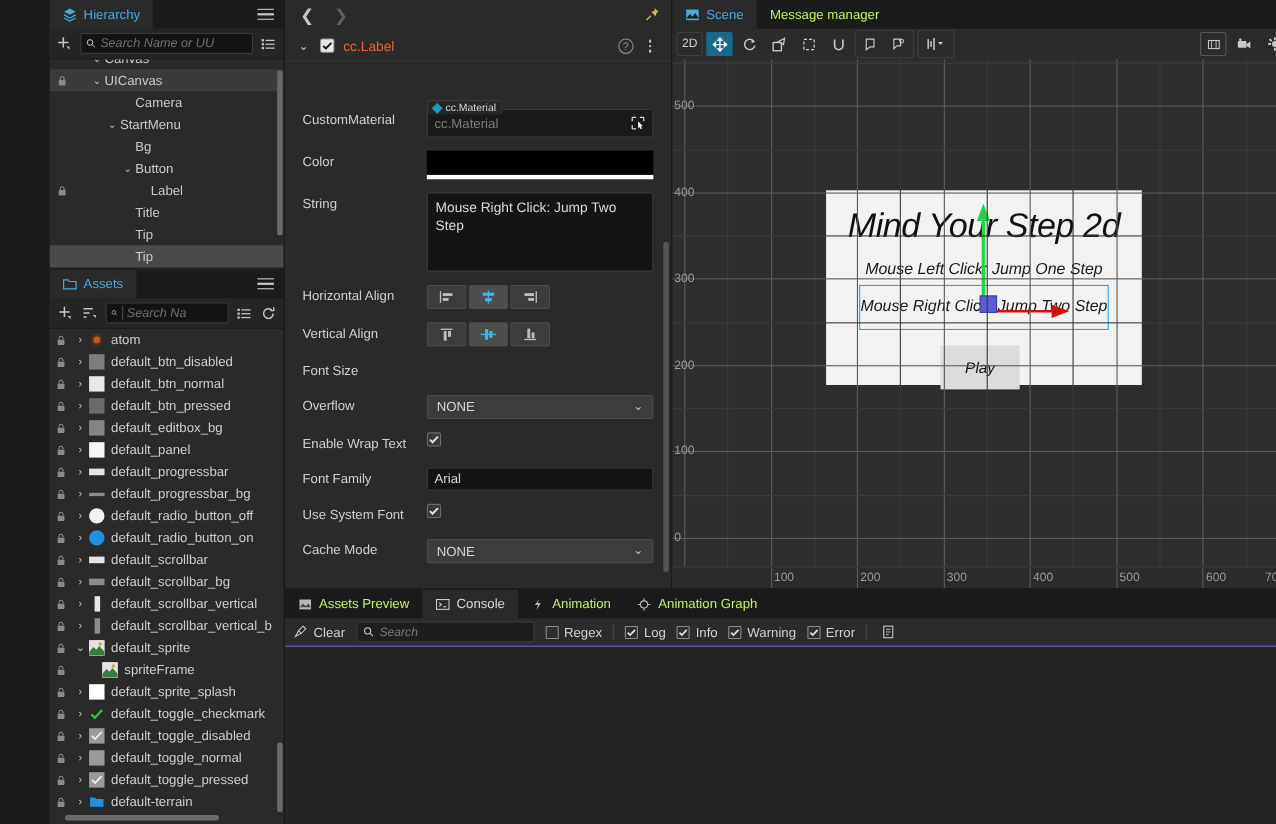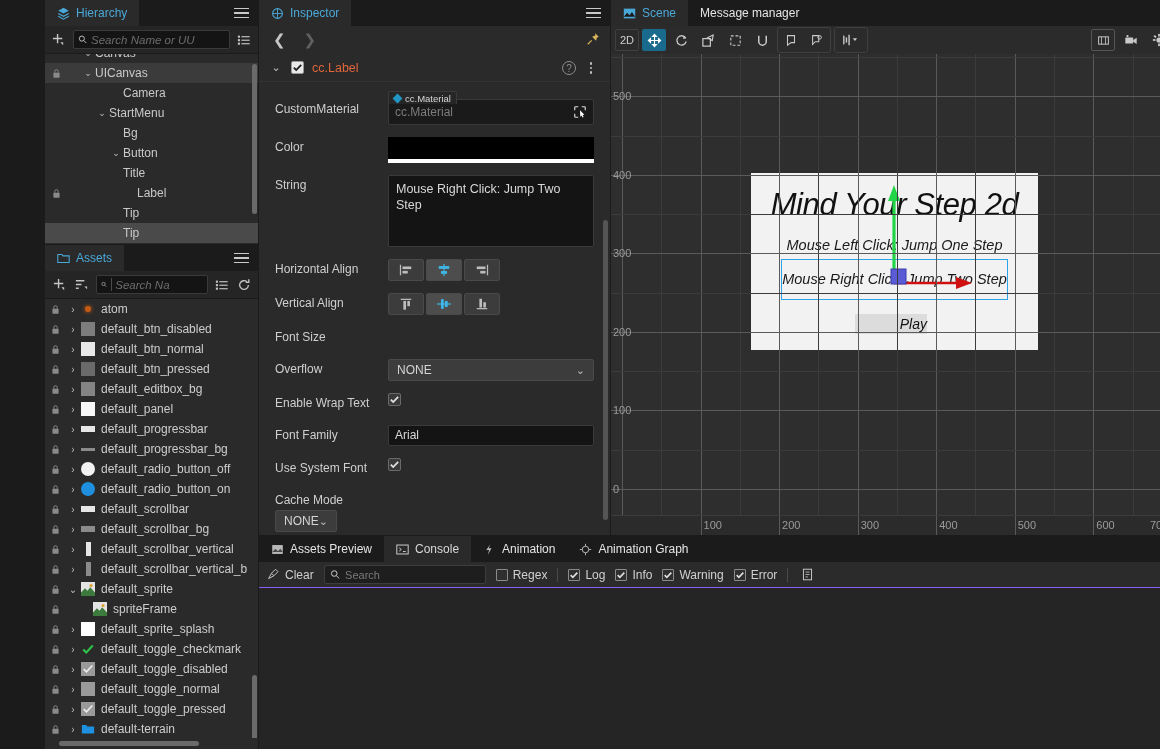--- a/index.html
+++ b/index.html
@@ -14,21 +14,21 @@
   .app{ position:relative; width:1160px; height:749px; background:#1b1b1b;margin-left:45px; }
 
   
   .panel{ position:absolute; background:#2a2a2a; overflow:hidden; }
   .tabbar{
     height:26px; background:#1b1b1b; display:flex; align-items:stretch;
     position:relative;
   }
   .tab{
     display:flex; align-items:center; gap:6px;
-    padding:0 12px; height:26px; font-size:12px; color:#e5e5e5;
+    padding:0 12px; height:26px; font-size:12px; color:#bef264;
     background:transparent; cursor:pointer; white-space:nowrap;
   }
   .tab.active{ background:#2a2a2a; color:#4aa8d8; }
   .tab.active.neutral{ color:#d8d8d8; }
   .tab .ticon{ width:13px; height:13px; display:inline-block; flex:0 0 auto; }
   .hamburger{
     position:absolute; right:6px; top:0; height:26px; width:22px;
     display:flex; flex-direction:column; justify-content:center; gap:3px;
     align-items:center; cursor:pointer;
   }
@@ -186,21 +186,21 @@
   .ctools{
     height:26px; background:#2b2b2b; display:flex; align-items:center; gap:10px;
     padding:0 8px; border-bottom:1px solid #8b5cf6;
   }
   .clear{ display:flex;align-items:center;gap:5px; color:#cfcfcf; font-size:12px; cursor:pointer;}
   .csearch{
     width:162px; height:19px; background:#1e1e1e; border:1px solid #3d3d3d;
     border-radius:2px; display:flex; align-items:center; gap:5px; padding:0 5px;
   }
   .csearch input{ flex:1 1 auto;min-width:0;background:transparent;border:0;outline:none;
-    color:#d0d0d0;font-size:11px;font-family:"Liberation Sans",sans-serif;}
+    color:#d0d0d0;font-size:11px;font-style:italic;font-family:"Liberation Sans",sans-serif;}
   .csearch input::placeholder{ color:#7a7a7a; }
   .cchk{ display:flex;align-items:center;gap:5px;font-size:12px;color:#d0d0d0;cursor:pointer;}
   .sbox{ width:12px;height:12px;background:#2f2f2f;border:1px solid #8b8b8b;border-radius:1px;
     display:inline-flex;align-items:center;justify-content:center;}
   .divider{ width:1px;height:14px;background:#4a4a4a; }
   .clog{ position:absolute; left:0; right:0; top:52px; bottom:0; background:#252525; }
 
   .splitv{ position:absolute; background:#1b1b1b; }
 </style>
 </head>
@@ -291,35 +291,35 @@
           <span class="arrow"></span>
           <span class="hname">Bg</span>
         </div>
         <div class="trow">
           <span class="lockcell"></span>
           <span style="width: 42px; flex: 0 0 auto;"></span>
           <span class="arrow">⌄</span>
           <span class="hname">Button</span>
         </div>
         <div class="trow">
+          <span class="lockcell">
+            <svg width="11" height="11" viewBox="0 0 16 16">
+              <rect x="3.5" y="7" width="9" height="7" rx="1" fill="#8a8a8a"></rect>
+              <path d="M5.5 7V5a2.5 2.5 0 0 1 5 0v2" stroke="#8a8a8a" stroke-width="1.4" fill="none"></path>
+            </svg>
+          </span>
+          <span style="width: 56px; flex: 0 0 auto;"></span>
+          <span class="arrow"></span>
+          <span class="hname">Label</span>
+        </div>
+        <div class="trow">
           <span class="lockcell"></span>
           <span style="width: 42px; flex: 0 0 auto;"></span>
           <span class="arrow"></span>
           <span class="hname">Title</span>
-        </div>
-        <div class="trow">
-          <span class="lockcell">
-            <svg width="11" height="11" viewBox="0 0 16 16">
-              <rect x="3.5" y="7" width="9" height="7" rx="1" fill="#8a8a8a"></rect>
-              <path d="M5.5 7V5a2.5 2.5 0 0 1 5 0v2" stroke="#8a8a8a" stroke-width="1.4" fill="none"></path>
-            </svg>
-          </span>
-          <span style="width: 56px; flex: 0 0 auto;"></span>
-          <span class="arrow"></span>
-          <span class="hname">Label</span>
         </div>
         <div class="trow">
           <span class="lockcell"></span>
           <span style="width: 42px; flex: 0 0 auto;"></span>
           <span class="arrow"></span>
           <span class="hname">Tip</span>
         </div>
         <div class="trow sel">
           <span class="lockcell"></span>
           <span style="width: 42px; flex: 0 0 auto;"></span>
@@ -650,36 +650,20 @@
           <span>default-terrain</span>
         </div>
       </div>
     <div class="vscroll" style="top:430px;height:120px;"></div>
     <div class="hscroll">
         <i></i>
       </div>
   </div>
 
   <div class="panel" id="inspector">
-    <div class="tabbar">
-      <div class="tab active">
-        <span class="ticon">
-          <svg viewBox="0 0 16 16">
-              <circle cx="8" cy="8" r="6" stroke="#4aa8d8" stroke-width="1.3" fill="none"></circle>
-              <path d="M2 8h12M8 2v12" stroke="#4aa8d8" stroke-width="1.1"></path>
-            </svg>
-        </span>
-        <span>Inspector</span>
-      </div>
-      <div class="hamburger">
-          <i></i>
-          <i></i>
-          <i></i>
-        </div>
-    </div>
 
     <div class="insp-nav">
       <span class="navarrow">❮</span>
       <span class="navarrow dim">❯</span>
       <span class="pin">
         <svg width="14" height="14" viewBox="0 0 16 16">
             <path d="M10.5 1.5l4 4-2 1-1 3.5-4.5-4.5L10.5 4z" fill="#d6b25a"></path>
             <path d="M6.5 9.5L2 14" stroke="#d6b25a" stroke-width="1.4"></path>
           </svg>
       </span>
@@ -843,21 +827,21 @@
         <div class="plabel">Use System Font</div>
         <div class="pfield">
           <span class="chk dark">
             <svg viewBox="0 0 12 12">
                 <path d="M2 6.2l2.6 2.6L10 3.2" stroke="#dfdfdf" stroke-width="2" fill="none"></path>
               </svg>
           </span>
         </div>
       </div>
 
-      <div class="prow" style="padding-top:8px;flex-direction:column;">
+      <div class="prow" style="padding-top:8px;">
         <div class="plabel">Cache Mode</div>
         <div class="pfield">
           <div class="selectbox">
             <span>NONE</span>
             <span style="font-size:11px;color:#bdbdbd;">⌄</span>
           </div>
         </div>
       </div>
 
     </div>
@@ -976,21 +960,21 @@
     </div>
 
     <div class="viewport" id="viewport">
 
       <div class="gamecard" style="left:140px; top:145px; width:287px; height:177px;">
         <div class="gtitle" style="left:0;right:0;top:14px;text-align:center;font-size:31px;letter-spacing:-0.4px;">Mind Your Step 2d</div>
         <div class="gsub" style="left:0;right:0;top:64px;text-align:center;font-size:14.5px;">Mouse Left Click: Jump One Step</div>
         <div class="selbox" style="left:30px;top:86px;width:227px;height:41px;">
           <div style="position:absolute;left:0;right:0;top:11px;text-align:center;font-size:14.5px;color:#1a1a1a;white-space:nowrap;">Mouse Right Click: Jump Two Step</div>
         </div>
-        <div class="playbtn" style="left:104px;top:141px;width:72px;height:20px;justify-content:flex-end;">
+        <div class="playbtn" style="left:104px;top:141px;width:72px;height:40px;">
           <span>Play</span>
         </div>
       </div>
 
       <svg style="position:absolute;left:245px;top:155px;width:130px;height:110px;overflow:visible;pointer-events:none;">
         <line x1="38" y1="100" x2="38" y2="15" stroke="#22d447" stroke-width="3.2"></line>
         <path d="M38 2 L44 18 L32 18 Z" fill="#22d447"></path>
         <line x1="38" y1="100" x2="103" y2="100" stroke="#d01010" stroke-width="2.4"></line>
         <path d="M116 100 L100 106 L100 94 Z" fill="#d01010"></path>
         <rect x="35" y="86" width="15" height="15" fill="#5b5bd6" stroke="#3a3ab0" stroke-width="1"></rect>

